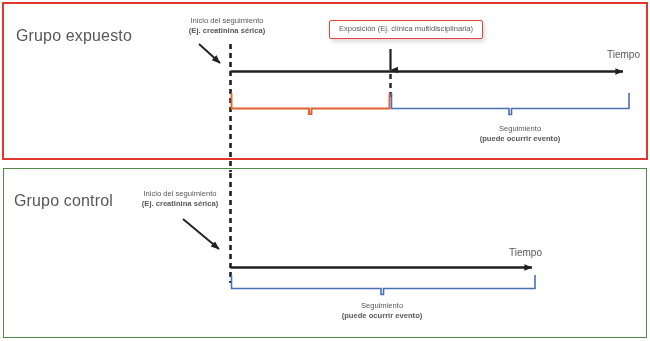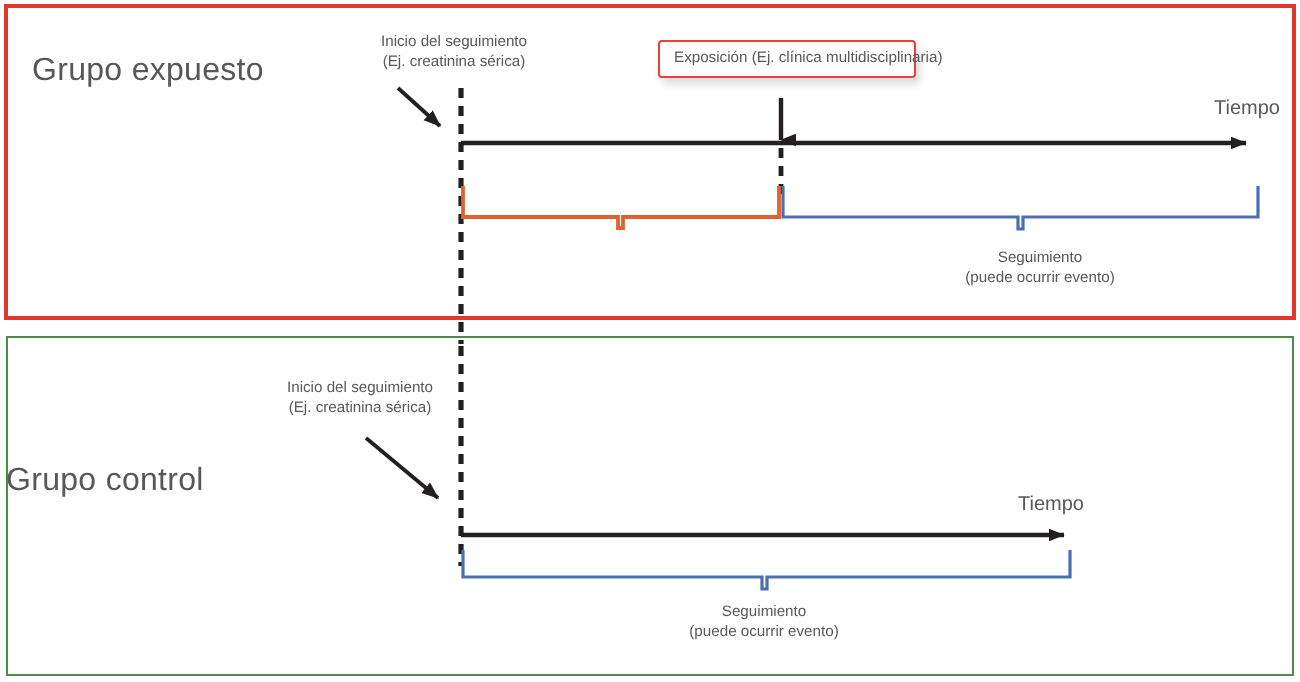--- a/index.html
+++ b/index.html
@@ -44,21 +44,21 @@
     white-space: nowrap;
   }
   .note {
     position: absolute;
     font-size: 7.6px;
     color: #58585a;
     line-height: 1.32;
     text-align: center;
     white-space: nowrap;
   }
-  .note .l2 { display: block; }
+  .note .l2 { display: block; font-weight: bold; }
   .axis-label {
     position: absolute;
     font-size: 10px;
     color: #58585a;
     white-space: nowrap;
   }
   .exposure-box {
     position: absolute;
     box-sizing: border-box;
     border: 1.6px solid #e8403a;
@@ -88,36 +88,36 @@
 
   <div class="panel" id="panel-exposed"></div>
 
   <div class="group-label" style="left:16px; top:27px;">Grupo expuesto</div>
 
   <div class="note" style="left:161px; top:16px; width:132px;">
     <span>Inicio del seguimiento</span>
     <span class="l2">(Ej. creatinina sérica)</span>
   </div>
 
-  <div class="exposure-box" style="left:329px; top:20px; width:129px;">
+  <div class="exposure-box" style="left:329px; top:20px; width:154px;">
     <span>Exposición</span>
     <span class="l2">(Ej. clínica multidisciplinaria)</span>
   </div>
 
   <div class="axis-label" style="left:607px; top:49px;">Tiempo</div>
 
 
   <div class="note" style="left:450px; top:124px; width:140px;">
     <span>Seguimiento</span>
     <span class="l2">(puede ocurrir evento)</span>
   </div>
 
   <div class="panel" id="panel-control"></div>
 
-  <div class="group-label" style="left:3px; top:192px;margin-top:40px;">Grupo control</div>
+  <div class="group-label" style="left:14px; top:192px;">Grupo control</div>
 
   <div class="note" style="left:130px; top:189px; width:100px; text-align:center;">
     <span>Inicio del seguimiento</span>
     <span class="l2">(Ej. creatinina sérica)</span>
   </div>
 
   <div class="axis-label" style="left:509px; top:247px;">Tiempo</div>
 
   <div class="note" style="left:312px; top:301px; width:140px;">
     <span>Seguimiento</span>

